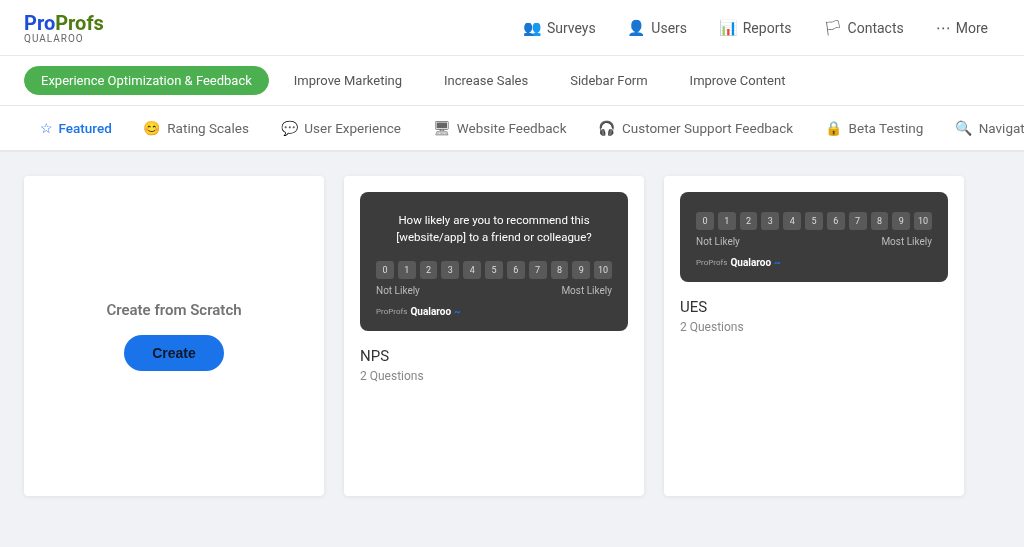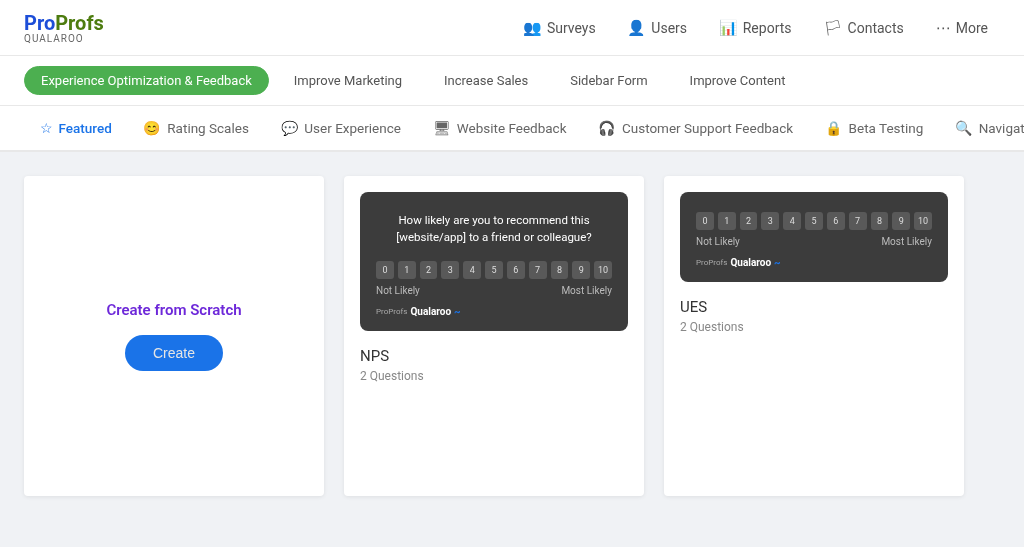--- a/index.html
+++ b/index.html
@@ -130,32 +130,32 @@
 
     
     .card-create {
       justify-content: center;
       align-items: center;
       padding: 40px 20px;
     }
     .card-create-title {
       font-size: 15px;
       font-weight: 600;
-      color: #6d28d9;
+      color: #737373;
       margin-bottom: 16px;
     }
     .btn-create {
       background: #1a73e8;
-      color: #e5e5e5;
+      color: #0f172a;
       border: none;
       border-radius: 20px;
       padding: 10px 28px;
       font-size: 14px;
       cursor: pointer;
-      font-weight: 400;
+      font-weight: 700;
     }
 
     
     .card-survey {
       flex-direction: column;
     }
     .card-preview {
       background: #3c3c3c;
       border-radius: 8px;
       margin: 16px 16px 0 16px;

